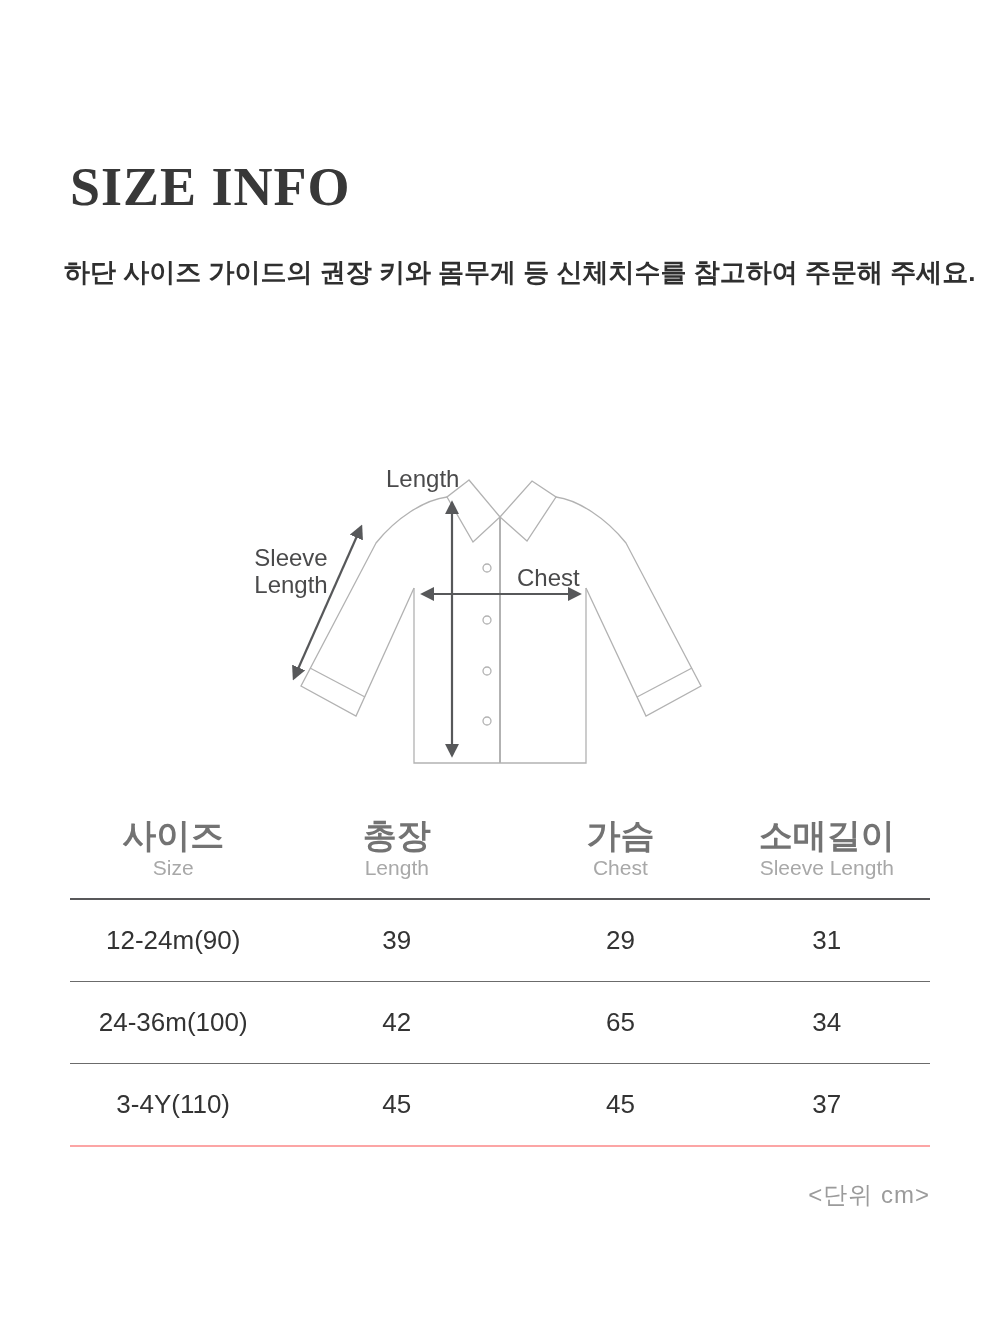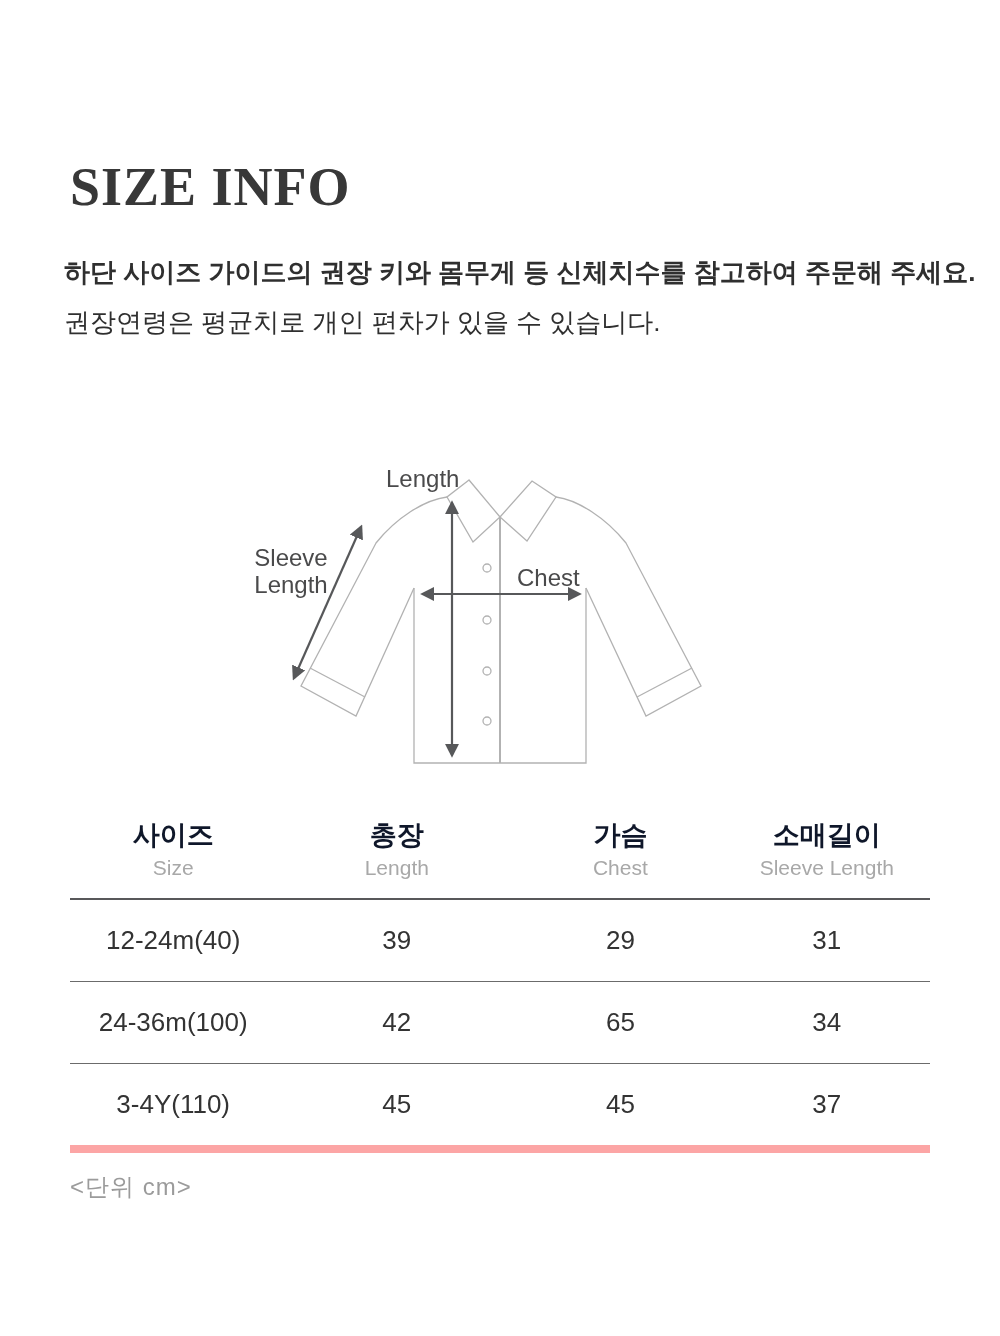--- a/index.html
+++ b/index.html
@@ -15,39 +15,38 @@
   .diagram svg{display:block;width:100%;height:100%;}
   .diagram text{font-family:"Liberation Sans",sans-serif;font-size:24px;fill:#4a4a4b;}
   .size-table-wrap{position:absolute;left:70px;top:810px;width:860px;}
   table.size-table{width:100%;border-collapse:collapse;table-layout:fixed;}
   table.size-table col.c1{width:24%;} table.size-table col.c2{width:28%;}
   table.size-table col.c3{width:24%;} table.size-table col.c4{width:24%;}
   table.size-table th{
     padding:8px 0 16px 0;text-align:center;vertical-align:top;
     border-bottom:2px solid #58585a;font-weight:normal;
   }
-  .th-ko{display:block;font-size:27px;font-weight:bold;color:#0f172a;line-height:34px;}
+  .th-ko{display:block;font-size:34px;font-weight:bold;color:#737373;line-height:34px;}
   .th-en{display:block;font-size:21px;color:#a8a8a8;line-height:28px;margin-top:2px;}
   table.size-table td{
     height:79px;text-align:center;font-size:26px;color:#333;
     border-bottom:1px solid #6b6b6b;
   }
-  table.size-table tr.last td{border-bottom:8px solid #fca5a5;}
+  table.size-table tr.last td{border-bottom:2px solid #fca5a5;}
   .unit-note{
-    margin-top:18px;font-size:24px;color:#9b9b9b;letter-spacing:1px;
+    margin-top:32px;text-align:right;font-size:24px;color:#9b9b9b;letter-spacing:1px;
   }
 </style>
 </head>
 <body>
 
 <h1 class="page-title">SIZE INFO</h1>
 
 <div class="intro">
   <div class="line bold">하단 사이즈 가이드의 권장 키와 몸무게 등 신체치수를 참고하여 주문해 주세요.</div>
-  <div class="line">권장연령은 평균치로 개인 편차가 있을 수 있습니다.</div>
 </div>
 
 <div class="diagram">
   <svg viewBox="250 450 470 320" xmlns="http://www.w3.org/2000/svg">
     <defs>
       <marker id="ah" viewBox="0 0 10 10" refX="8" refY="5" markerWidth="6.5" markerHeight="6.5" orient="auto-start-reverse">
         <path d="M0,0 L10,5 L0,10 z" fill="#57585a"></path>
       </marker>
     </defs>
 
@@ -111,21 +110,21 @@
           <span class="th-en">Chest</span>
         </th>
         <th>
           <span class="th-ko">소매길이</span>
           <span class="th-en">Sleeve Length</span>
         </th>
       </tr>
     </thead>
     <tbody>
       <tr>
-        <td>12-24m(40)</td>
+        <td>12-24m(90)</td>
         <td>39</td>
         <td>29</td>
         <td>31</td>
       </tr>
       <tr>
         <td>24-36m(100)</td>
         <td>42</td>
         <td>65</td>
         <td>34</td>
       </tr>

